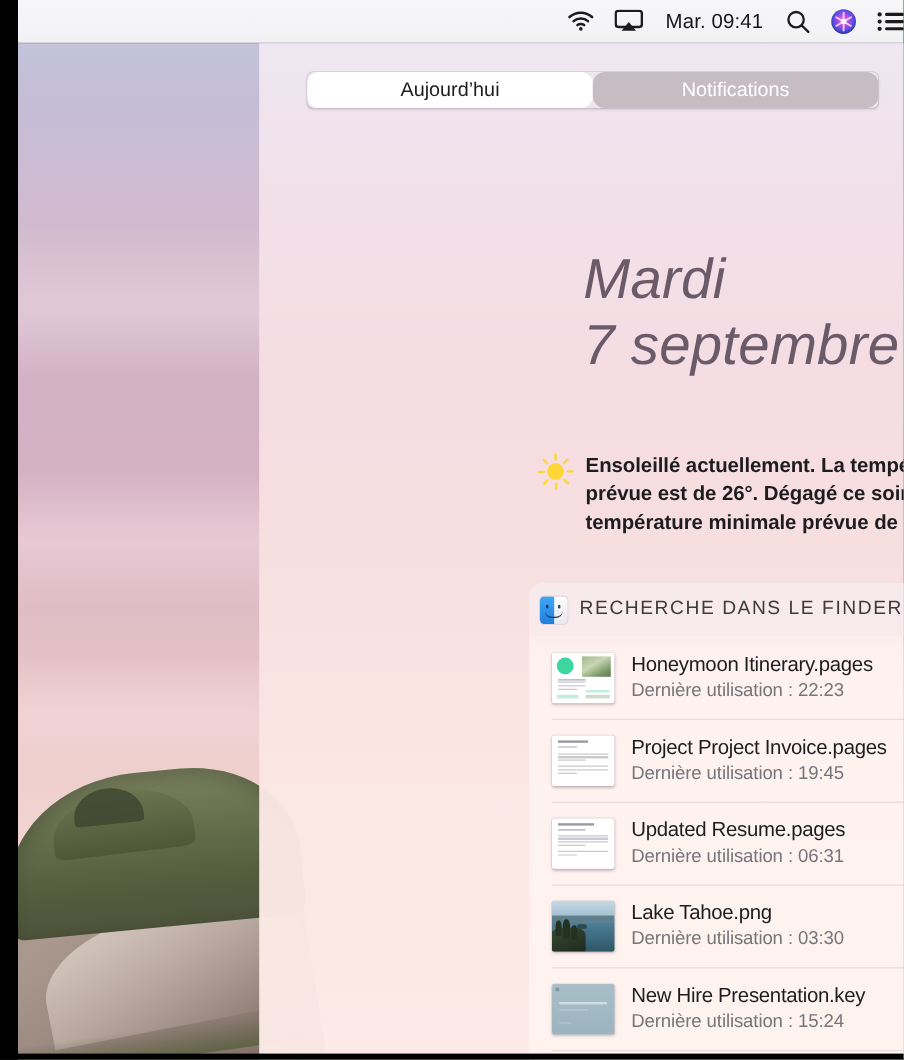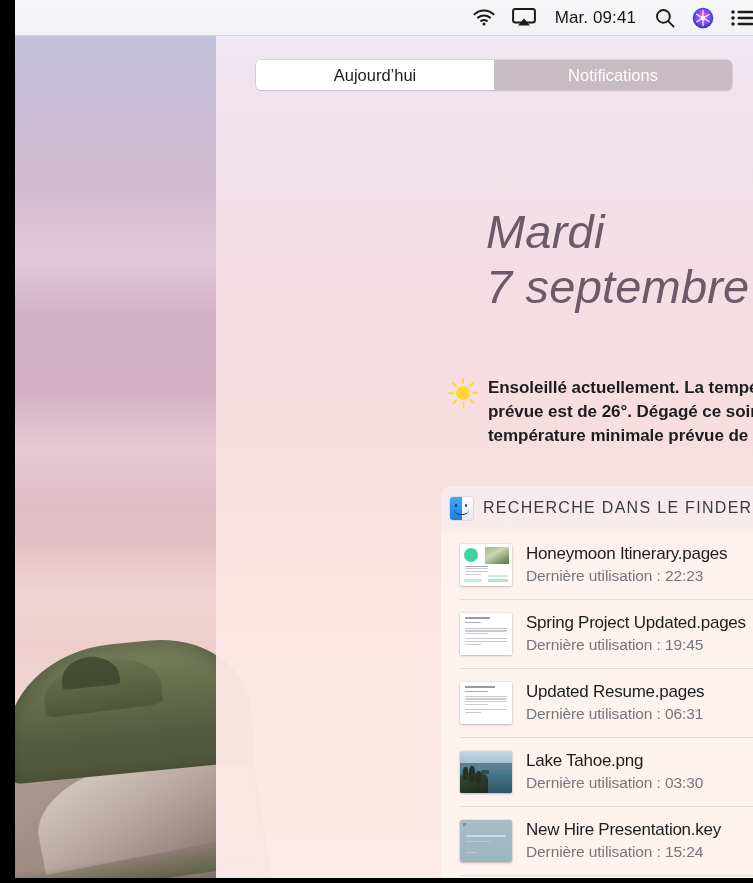--- a/index.html
+++ b/index.html
@@ -145,20 +145,21 @@
     border-radius: 5px;
     overflow: hidden;
     box-shadow: 0 0 0 .5px rgba(120,105,115,.30), 0 1px 2px rgba(110,90,105,.18);
   }
   .tab {
     flex: 1 1 50%;
     display: flex; align-items: center; justify-content: center;
     font-size: 16.5px;
     cursor: default;
     user-select: none;
+    border-radius: 10px;
   }
   .tab.active { background: #ffffff; color: #1d1d1f; }
   .tab.inactive { background: #c6bcc2; color: #ffffff; }
 
   
   #date-block {
     position: absolute; left: 270px; top: 168px;
     color: #6b5a68;
     font-weight: 300;
     letter-spacing: .2px;
@@ -472,21 +473,21 @@
             <div class="tp-line"></div>
               <div class="tp-line"></div>
               <div class="tp-line sh"></div>
             <div style="height:2px"></div>
             <div class="tp-line"></div>
               <div class="tp-line"></div>
               <div class="tp-line sh2"></div>
           </div>
         </div>
         <div class="file-text">
-          <div class="file-name">Spring Project Updated.pages</div>
+          <div class="file-name">Project Project Invoice.pages</div>
           <div class="file-sub">Dernière utilisation : 19:45</div>
         </div>
       </div>
 
       <div class="file-row">
         <div class="thumb t-textdoc">
           <div class="tp-doc">
             <div class="head" style="width:72%"></div>
             <div class="tp-line dk sh"></div>
             <div style="height:2px"></div>

